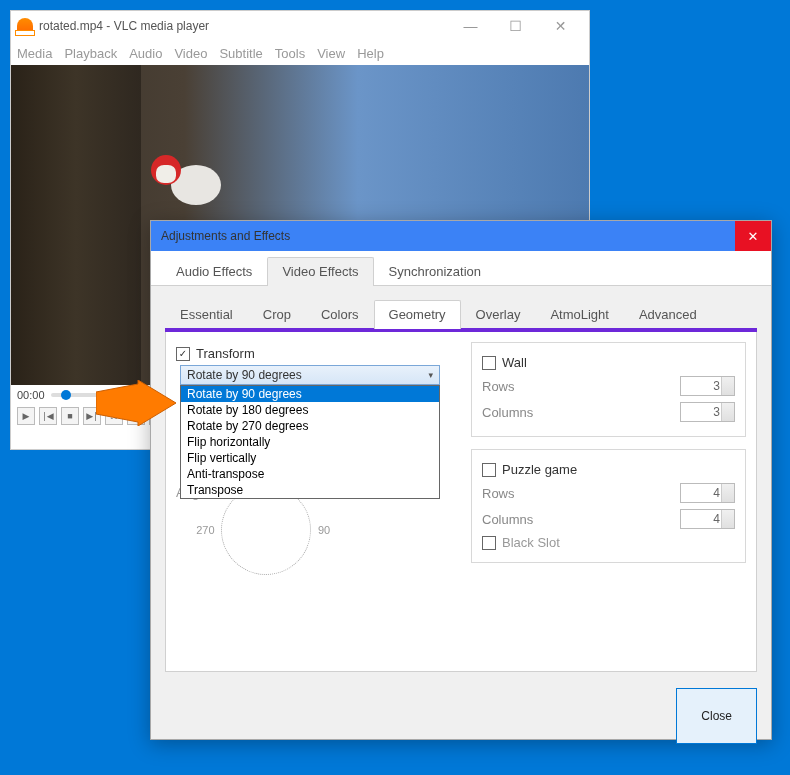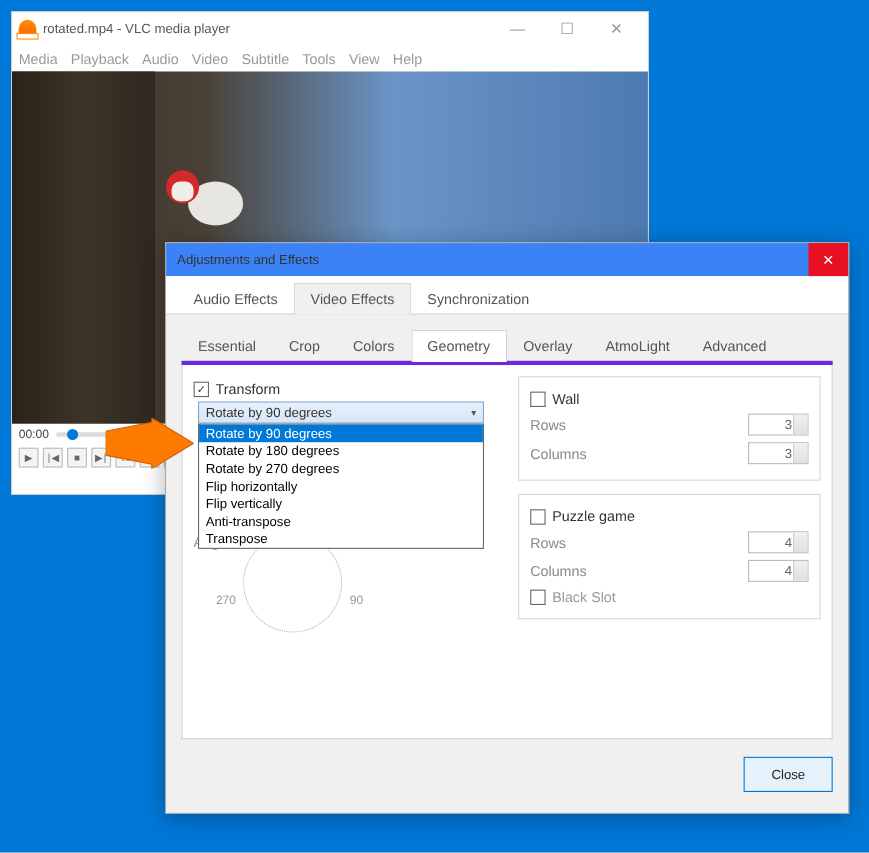--- a/index.html
+++ b/index.html
@@ -55,24 +55,24 @@
 .fx-opt { font-size: 12px; padding: 1px 6px; color: #000; }
 .fx-opt.sel { background: #0078d7; color: #fff; }
 
 .fx-row { display: flex; align-items: center; justify-content: space-between; font-size: 13px; color: #888; margin: 6px 0; }
 .fx-spin { width: 55px; height: 20px; border: 1px solid #bbb; background: #fff; display: flex; align-items: center; justify-content: flex-end; padding: 0 14px 0 0; font-size: 12px; position: relative; color: #666; }
 .fx-spin::after { content: ""; position: absolute; right: 0; top: 0; bottom: 0; width: 12px; border-left: 1px solid #ccc; background: linear-gradient(#f0f0f0,#e0e0e0); }
 
 .fx-angle { color: #999; font-size: 13px; display: flex; gap: 12px; align-items: flex-start; margin-top: 100px; }
 .fx-dial { width: 90px; height: 90px; border: 1px dotted #aaa; border-radius: 50%; position: relative; }
 .fx-dial-knob { position: absolute; left: 50%; top: -6px; width: 12px; height: 12px; background: #ddd; border: 1px solid #aaa; border-radius: 50%; transform: translateX(-50%); }
-.fx-dial-lbl { position: absolute; font-size: 11px; color: #999; margin-top: 16px; }
+.fx-dial-lbl { position: absolute; font-size: 11px; color: #999; }
 
 .fx-footer { display: flex; padding: 10px 14px; }
-.fx-closebtn { margin-left: auto; padding: 8px 24px; font-size: 12px; border: 1px solid #0078d7; background: #e5f1fb; color: #222; }
+.fx-closebtn { margin-left: auto; padding: 20px 24px; font-size: 12px; border: 1px solid #0078d7; background: #e5f1fb; color: #222; }
 
 
 .arrow { position: absolute; left: 96px; top: 380px; z-index: 30; }
 .arrow svg { display: block; }
 </style>
 </head>
 <body>
 
 <div class="vlc-window">
   <div class="vlc-titlebar">

